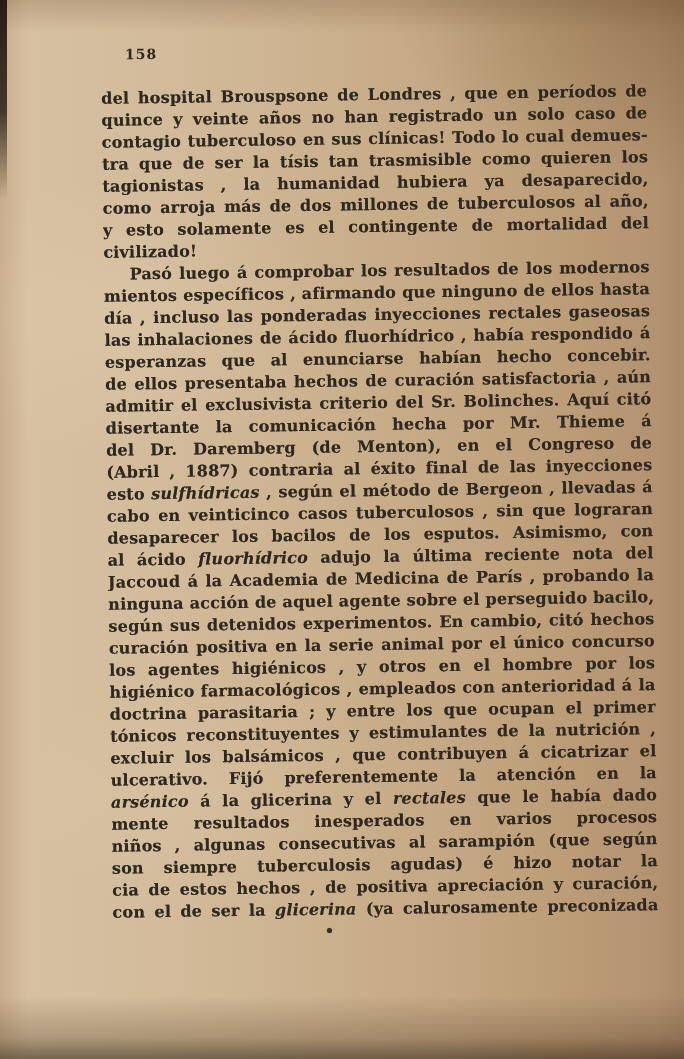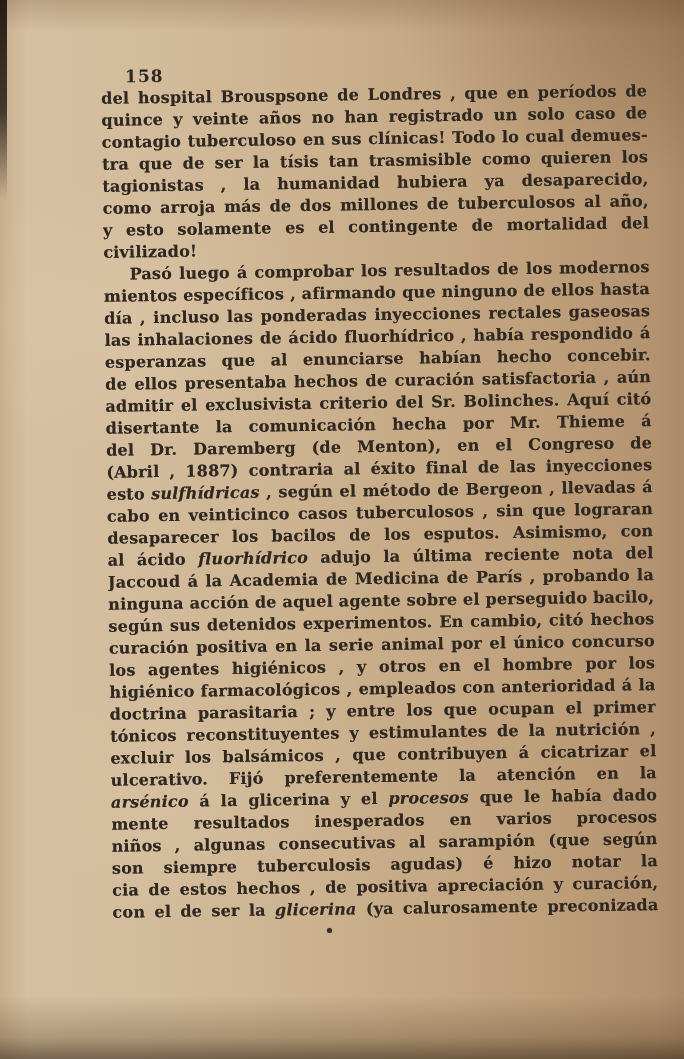--- a/index.html
+++ b/index.html
@@ -24,22 +24,22 @@
   
   .spine-shadow {
     position: absolute;
     left: 0; top: 0;
     width: 7px; height: 200px;
     background: linear-gradient(180deg, rgba(22,15,9,0.9) 0%, rgba(22,15,9,0.75) 55%, rgba(22,15,9,0) 100%);
   }
   .page-number {
     position: absolute;
     left: 125px;
-    top: 66px;
-    font-size: 17px;
+    top: 46px;
+    font-size: 14px;
     font-weight: 700;
     color: #2e2720;
     letter-spacing: 1px;
     transform: rotate(-0.6deg);
     text-align: right;
   }
   .text-block {
     position: absolute;
     left: 101px;
     top: 84px;
@@ -112,21 +112,21 @@
       <div class="line"><span>Jaccoud á la Academia de Medicina de París , probando la</span></div>
       <div class="line"><span>ninguna acción de aquel agente sobre el perseguido bacilo,</span></div>
       <div class="line"><span>según sus detenidos experimentos. En cambio, citó hechos de</span></div>
       <div class="line"><span>curación positiva en la serie animal por el único concurso de</span></div>
       <div class="line"><span>los agentes higiénicos , y otros en el hombre por los medios</span></div>
       <div class="line"><span>higiénico farmacológicos , empleados con anterioridad á la</span></div>
       <div class="line"><span>doctrina parasitaria ; y entre los que ocupan el primer lugar los</span></div>
       <div class="line"><span>tónicos reconstituyentes y estimulantes de la nutrición , sin</span></div>
       <div class="line"><span>excluir los balsámicos , que contribuyen á cicatrizar el proceso</span></div>
       <div class="line"><span>ulcerativo. Fijó preferentemente la atención en la asociación del</span></div>
-      <div class="line"><span class="italic">arsénico</span><span> á la glicerina y el </span><span class="italic">procesos</span><span> que le había dado personal-</span></div>
+      <div class="line"><span class="italic">arsénico</span><span> á la glicerina y el </span><span class="italic">rectales</span><span> que le había dado personal-</span></div>
       <div class="line"><span>mente resultados inesperados en varios procesos tisiógenos de los</span></div>
       <div class="line"><span>niños , algunas consecutivas al sarampión (que según Laudonzy</span></div>
       <div class="line"><span>son siempre tuberculosis agudas) é hizo notar la discordan-</span></div>
       <div class="line"><span>cia de estos hechos , de positiva apreciación y curación,</span></div>
       <div class="line"><span>con el de ser la </span><span class="italic">glicerina</span><span> (ya calurosamente preconizada por</span></div>
     </div>
   <div class="ink-dot"></div>
 </div>
 
 </body></html>

